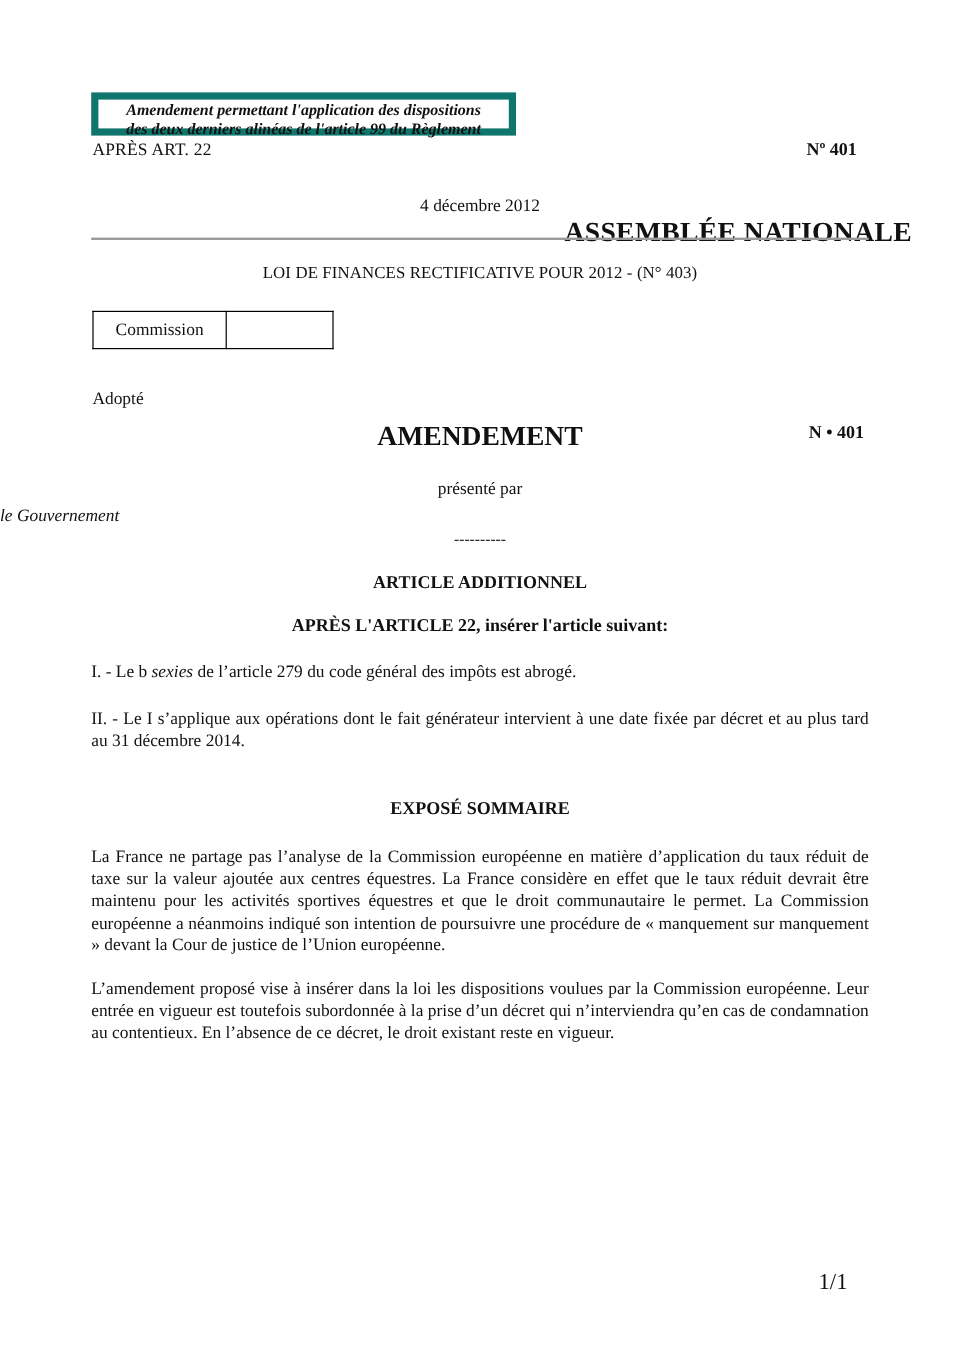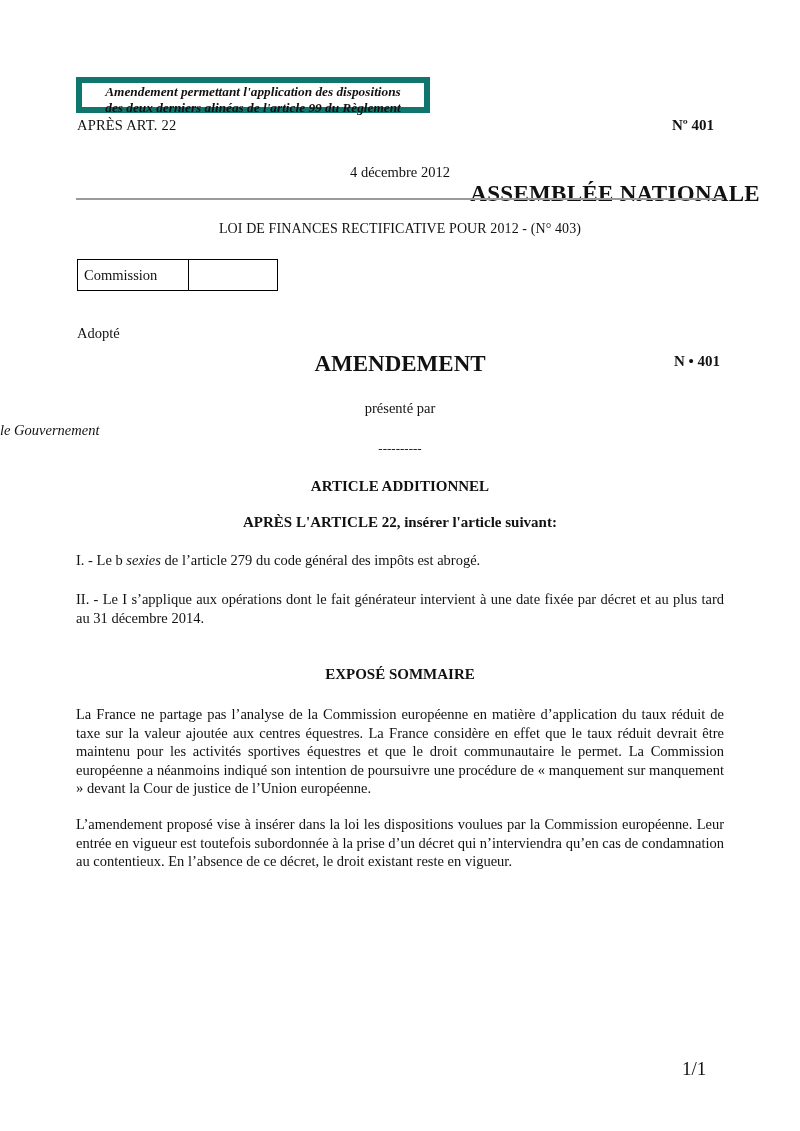--- a/index.html
+++ b/index.html
@@ -18,21 +18,21 @@
     .num-top { left: 672px; top: 117px; font-size: 15px; font-weight: bold; }
     .assemblee { left: 0; width: 760px; top: 136px; text-align: right; font-size: 23px; font-weight: bold; letter-spacing: 0.3px; margin-top: 45px; }
     .date { left: 0; width: 800px; top: 164px; text-align: center; font-size: 14.5px; }
     .rule { left: 76px; top: 198px; width: 648px; height: 0; border-top: 2px solid #9a9a9a; }
     .loi { left: 0; width: 800px; top: 221px; text-align: center; font-size: 14px; letter-spacing: 0.1px; }
     table.status {
       position: absolute; left: 77px; top: 259px; border-collapse: collapse;
       font-size: 14.5px;
     }
     table.status td { border: 1px solid #000; height: 30px; padding: 0 6px; }
-    table.status td.label { width: 98px; }
+    table.status td.label { width: 98px; text-align: center; }
     table.status td.value { width: 76px; }
     .adopte { left: 77px; top: 325px; font-size: 14.5px; }
     .amendement { left: 0; width: 800px; top: 351px; text-align: center; font-size: 23px; font-weight: bold; }
     .num-amend { left: 674px; top: 353px; font-size: 15px; font-weight: bold; }
     .presente { left: 0; width: 800px; top: 400px; text-align: center; font-size: 14.5px; }
     .gouv { left: 0; width: 708px; top: 422px; text-align: left; font-size: 14.5px; font-style: italic; }
     .dashes { left: 0; width: 800px; top: 441px; text-align: center; font-size: 13px; }
     .art-add { left: 0; width: 800px; top: 478px; text-align: center; font-size: 15px; font-weight: bold; }
     .apres-art { left: 0; width: 800px; top: 514px; text-align: center; font-size: 15px; font-weight: bold; }
     .para { left: 76px; width: 648px; font-size: 14.5px; line-height: 18.5px; text-align: justify; }

